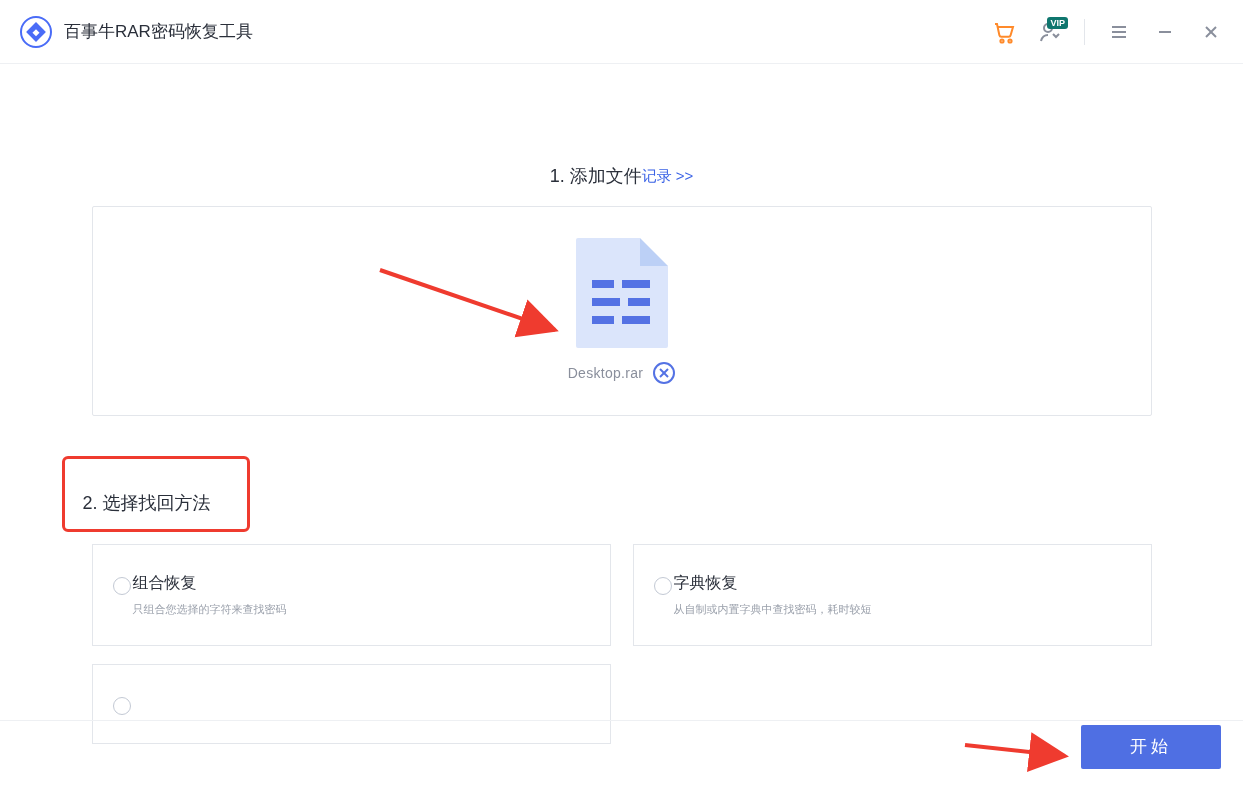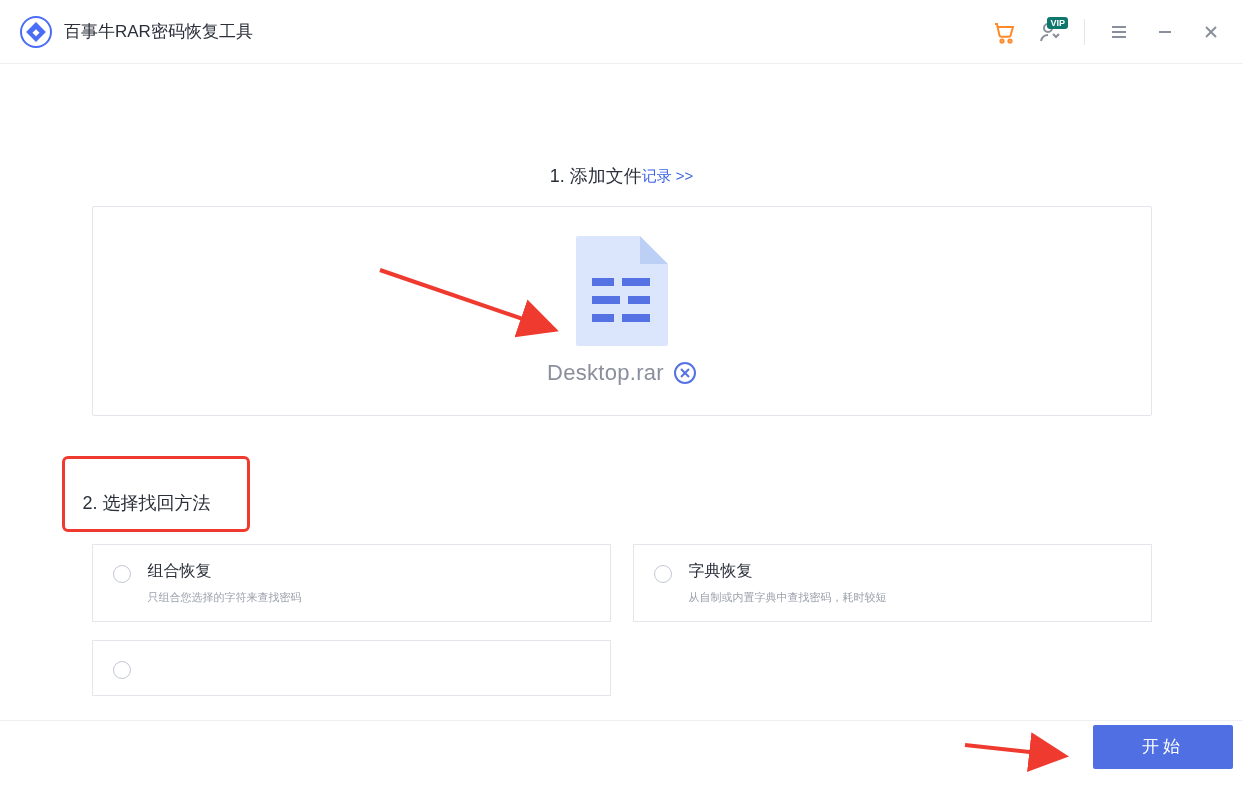--- a/index.html
+++ b/index.html
@@ -79,43 +79,43 @@
     position:absolute; top:0; right:0;
     width:0;height:0;
     border-top:28px solid #fff;
     border-left:28px solid #bcd0f6;
   }
   .file-lines { position:absolute; top:42px; left:16px; right:16px; }
   .file-lines .row { display:flex; gap:8px; margin-bottom:10px; }
   .file-lines .seg { height:8px; background:#5472e4; }
   .file-lines .s1{width:22px;} .file-lines .s2{width:28px;}
   .file-name-row{ display:flex; align-items:center; gap:10px; }
-  .file-name{ color:#8a8f9c; font-size:22px; letter-spacing:.3px;text-align:center;}
+  .file-name{ color:#8a8f9c; font-size:14px; letter-spacing:.3px;text-align:center;}
   .remove-icon{
     width:22px;height:22px;border:2px solid #5472e4;border-radius:50%;
     display:flex;align-items:center;justify-content:center;color:#5472e4;font-size:14px;
   }
   .section2-title-wrap{
     display:inline-block;
     border:3px solid #ef3b2f;
     border-radius:6px;
     padding: 32px 36px 14px 18px;
     margin:40px 0 12px -30px;
   }
   .method-grid{
     display:grid;
     grid-template-columns: 1fr 1fr;
     gap: 18px 22px;
   }
   .method-card{
     border:1px solid #e3e6eb;
-    padding: 16px 20px;
+    padding: 28px 20px;
     display:flex;
     align-items:flex-start;
-    gap:17px;
+    gap:2px;
   }
   .method-card.selected{ border-color:#5472e4; }
   .radio{
     width:18px;height:18px;border-radius:50%;
     border:1.5px solid #c3c9d4; margin-top:4px;
     display:flex;align-items:center;justify-content:center;flex-shrink:0;
   }
   .method-card.selected .radio{ border-color:#5472e4; }
   .radio .dot{ width:8px;height:8px;border-radius:50%;background:#5472e4; display:none;}
   .method-card.selected .radio .dot{ display:block; }
@@ -123,21 +123,21 @@
   .method-desc{ font-size:11px; color:#9aa0ab;}
   .footer{
     position:absolute;
     left:0; right:0;
     top: 720px;
     border-top:1px solid #eef0f3;
     height:52px;
     display:flex;
     align-items:center;
     justify-content:flex-end;
-    padding-right:10px;
+    padding-right:22px;
   }
   .start-btn{
     background:#4f6fe3;
     color:#fff;
     font-size:17px;
     border:none;
     width:140px; height:44px;
     border-radius:2px;
     letter-spacing:4px;
   }

